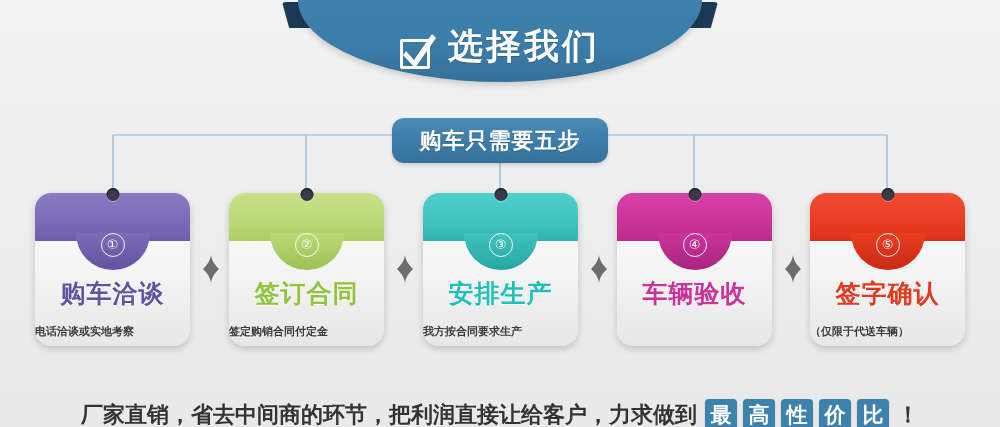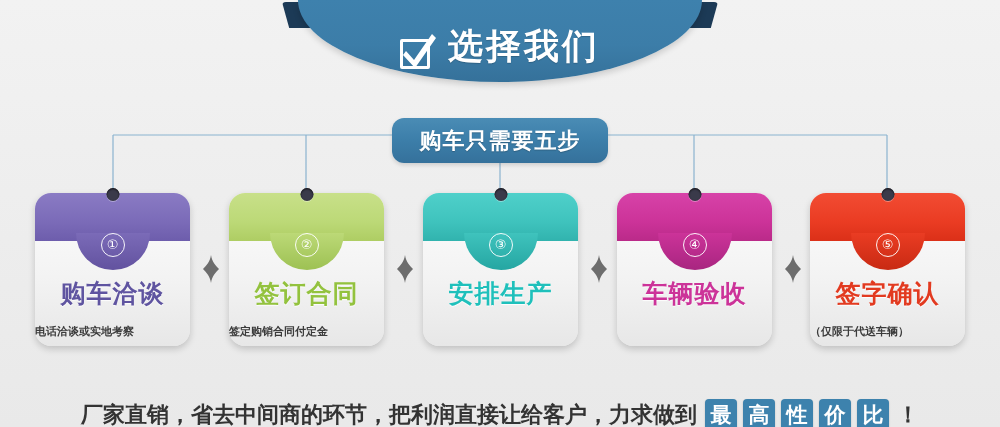--- a/index.html
+++ b/index.html
@@ -298,20 +298,21 @@
     <svg class="arrow-sep" style="left:397px" viewBox="0 0 16 28" xmlns="http://www.w3.org/2000/svg">
       <path d="M8 0 C9 7 13 11 16 14 C13 17 9 21 8 28 C7 21 3 17 0 14 C3 11 7 7 8 0 Z" fill="#6d6d6d"></path>
     </svg>
 
     <div class="card" style="left:423px">
       <div class="card-head" style="background:linear-gradient(180deg,#4fd0ca 0%,#3fc3bd 60%,#31b3ae 100%)"></div>
       <div class="card-bulge" style="background:linear-gradient(180deg,#3fc3bd 0%,#25a6a2 100%)"></div>
       <div class="punch"></div>
       <div class="num-badge">③</div>
       <div class="card-title" style="color:#1fc0bb">安排生产</div>
+      <div class="card-sub">我方按合同要求生产</div>
     </div>
 
     <svg class="arrow-sep" style="left:591px" viewBox="0 0 16 28" xmlns="http://www.w3.org/2000/svg">
       <path d="M8 0 C9 7 13 11 16 14 C13 17 9 21 8 28 C7 21 3 17 0 14 C3 11 7 7 8 0 Z" fill="#6d6d6d"></path>
     </svg>
 
     <div class="card" style="left:617px">
       <div class="card-head" style="background:linear-gradient(180deg,#d742a8 0%,#cc3399 60%,#ba2a89 100%)"></div>
       <div class="card-bulge" style="background:linear-gradient(180deg,#cc3399 0%,#a82580 100%)"></div>
       <div class="punch"></div>

